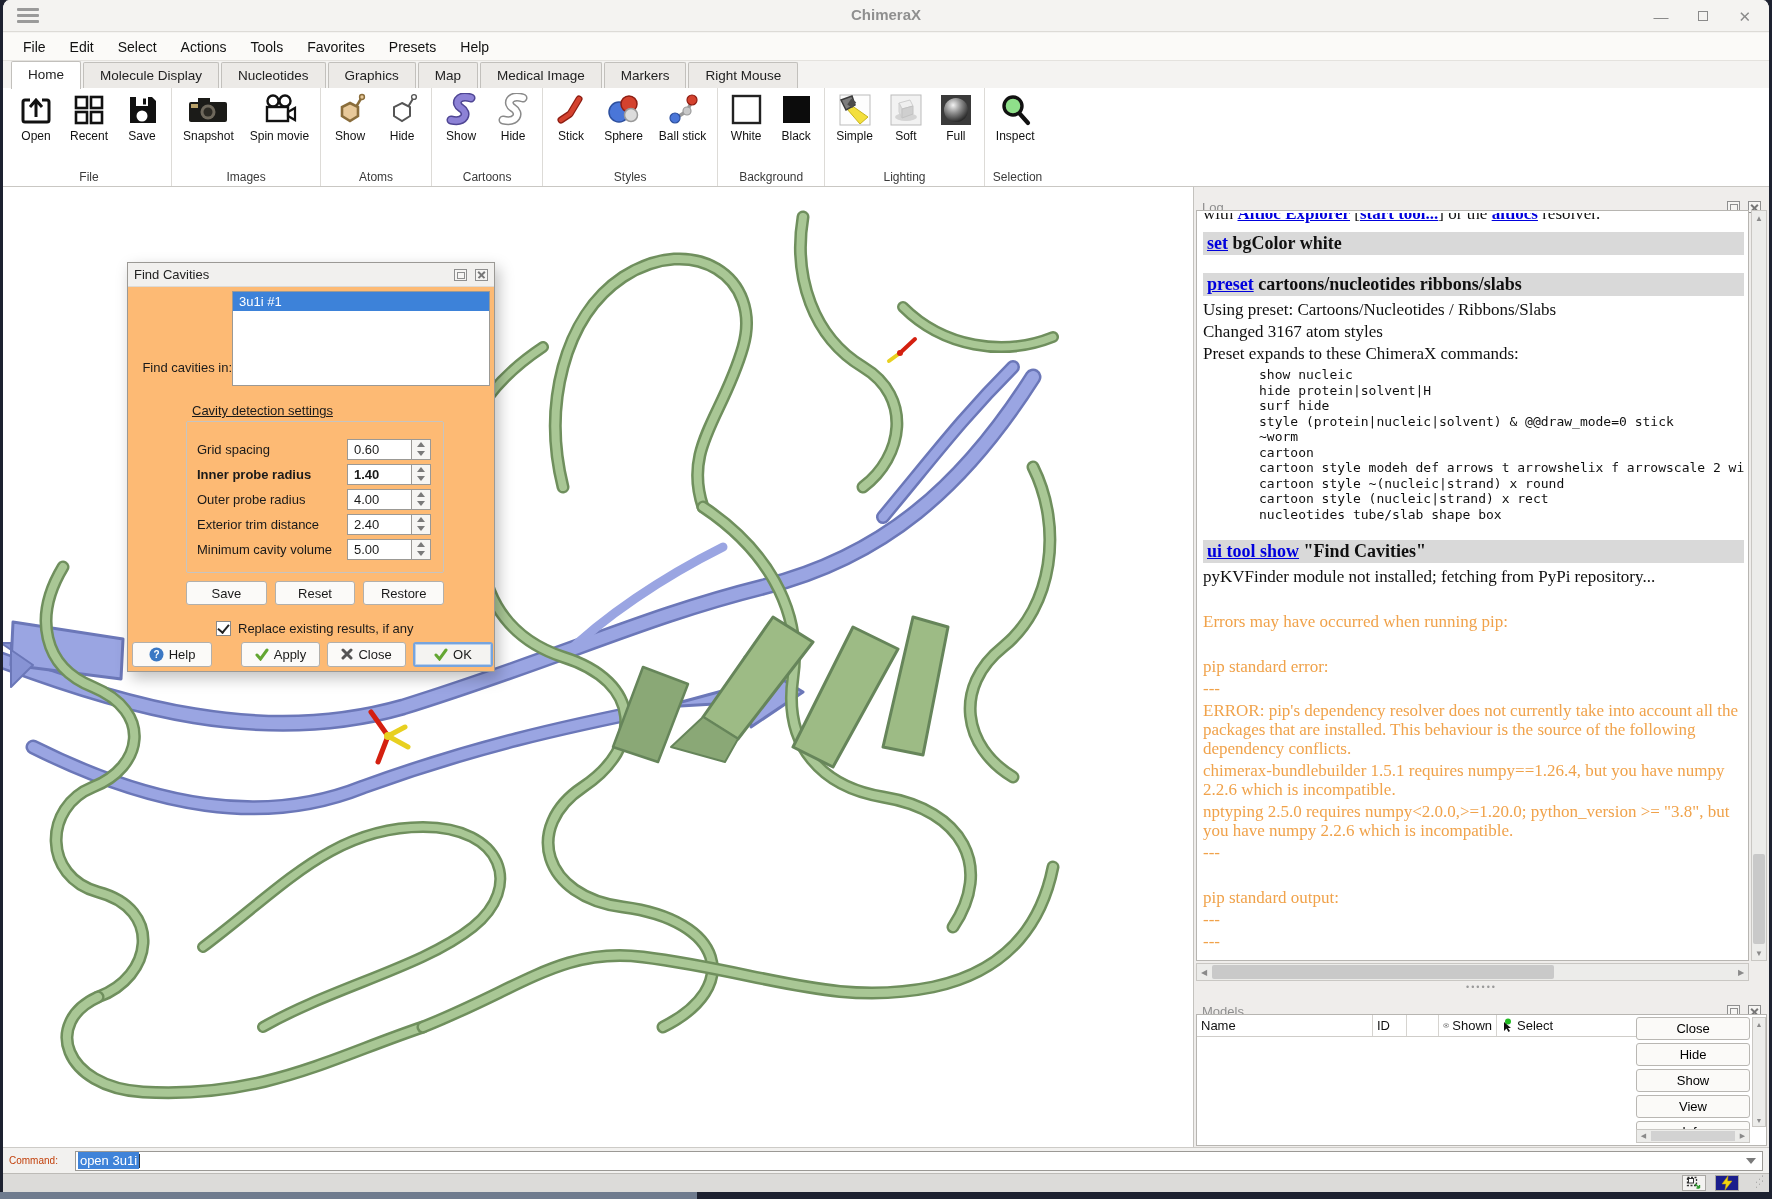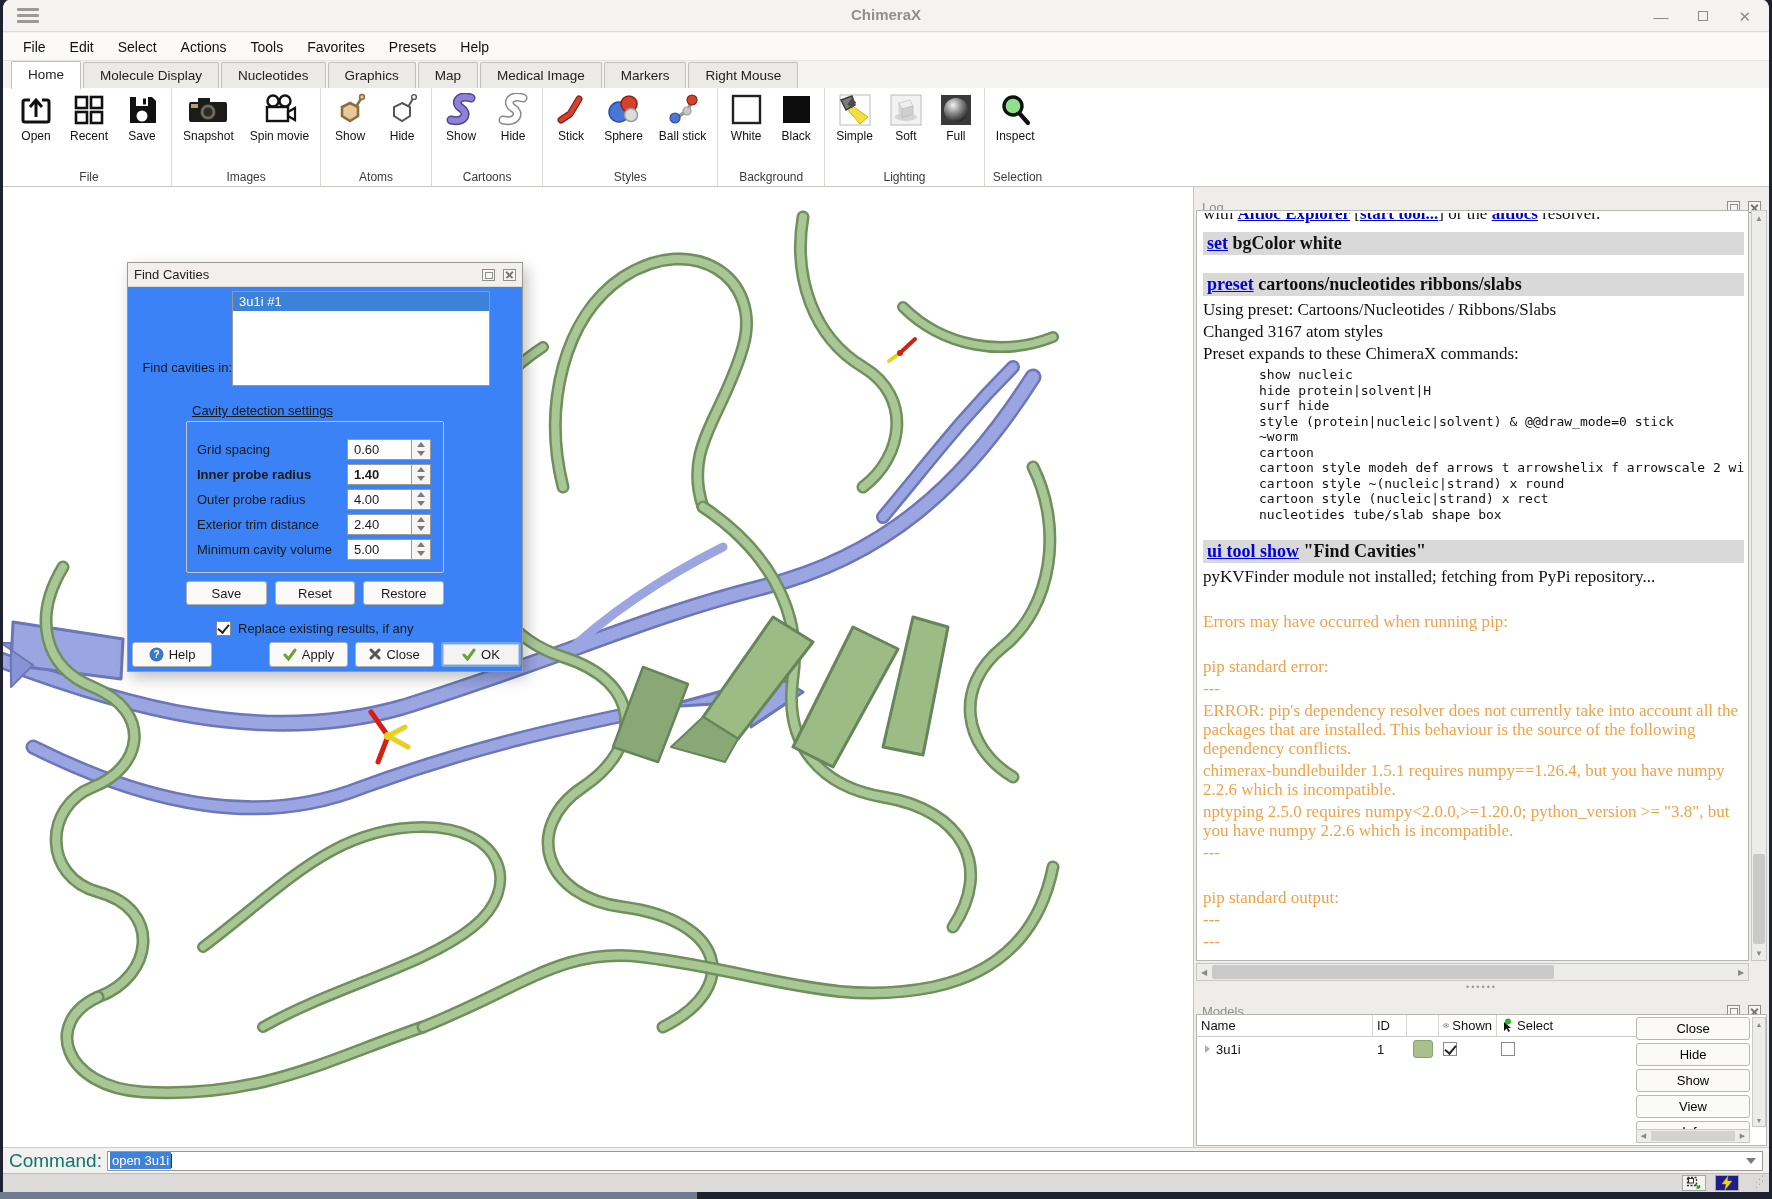--- a/index.html
+++ b/index.html
@@ -83,21 +83,21 @@
   .mbtn{height:23px;background:#fbfaf8;border:1px solid #b9b7b3;border-radius:3px;font-size:13px;display:flex;align-items:center;justify-content:center;cursor:pointer;}
   .mbtn.clipped{height:12px;overflow:hidden;align-items:flex-start;line-height:20px;}
   .m-vscroll{position:absolute;right:0;top:2px;bottom:18px;width:14px;background:#ececea;border:1px solid #c9c7c3;}
   .m-vscroll .arr{position:absolute;left:0;right:0;height:12px;display:flex;align-items:center;justify-content:center;color:#8a8a8a;font-size:7px;}
   .m-vscroll .arr.up{top:0;}.m-vscroll .arr.down{bottom:0;}
   .m-hscroll{position:absolute;right:16px;bottom:2px;width:114px;height:14px;background:#ececea;border:1px solid #c9c7c3;}
   .m-hscroll .arr{position:absolute;top:0;bottom:0;width:13px;display:flex;align-items:center;justify-content:center;color:#8a8a8a;font-size:7px;}
   .m-hscroll .arr.left{left:0;}.m-hscroll .arr.right{right:0;}
   .m-hscroll .thumb{position:absolute;left:14px;right:14px;top:1px;bottom:1px;background:#d2d2d2;}
   
-  .dialog{position:absolute;left:124px;top:262px;width:396px;height:410px;background:#3b82f6;border:1px solid #9b9995;
+  .dialog{position:absolute;left:124px;top:262px;width:368px;height:410px;background:#fdba74;border:1px solid #9b9995;
     box-shadow:4px 6px 14px rgba(0,0,0,.25);font-size:13px;color:#1a1a1a;z-index:10;}
   .dlg-title{height:24px;border-bottom:1px solid #dcdad6;display:flex;align-items:center;padding:0 6px;background:#f1f0ee;}
   .dlg-title .t{flex:1;font-size:13px;color:#222;}
   .dlg-label{position:absolute;left:12px;top:90px;width:92px;text-align:right;margin-top:7px;}
   .dlg-list{position:absolute;left:104px;top:28px;width:258px;height:95px;background:#fff;border:1px solid #9b9995;}
   .dlg-list .sel{background:#3d82d9;color:#fff;padding:2px 6px;font-size:13px;cursor:pointer;}
   .dlg-settings-title{position:absolute;left:64px;top:140px;text-decoration:underline;}
   .dlg-frame{position:absolute;left:58px;top:158px;width:258px;height:152px;border:1px solid #c6c4c0;border-radius:2px;}
   .srow{position:absolute;left:10px;right:10px;height:22px;display:flex;align-items:center;}
   .srow .lab{flex:1;}
@@ -112,21 +112,21 @@
   .dlg-check{position:absolute;left:88px;top:358px;display:flex;align-items:center;gap:7px;}
   .dlg-check .chk{width:15px;height:15px;}
   .dlg-footer{position:absolute;left:4px;right:1px;bottom:4px;height:26px;display:flex;align-items:center;}
   .fbtn{height:25px;background:#fbfaf8;border:1px solid #b2b0ac;border-radius:3px;display:flex;align-items:center;justify-content:center;gap:5px;cursor:pointer;padding:0 12px;font-size:13px;}
   .fbtn.help{width:80px;margin-right:auto;}
   .fbtn.apply{width:79px;margin-right:7px;}
   .fbtn.closeb{width:79px;margin-right:7px;}
   .fbtn.okb{width:80px;border:2px solid #77a4dd;box-shadow:0 0 0 1px #b9d0ec inset;background:#f4f3f1;}
   
   .cmdbar{position:absolute;left:0;top:1147px;right:0;height:26px;background:#f2f1ef;border-top:1px solid #cdcbc7;display:flex;align-items:center;padding:0 6px;}
-  .cmdbar .lab{font-size:19px;margin-right:5px;color:#0f766e;}
+  .cmdbar .lab{font-size:10px;margin-right:17px;color:#c2410c;}
   .cmd-input{flex:1;height:20px;background:#fff;border:1px solid #9b9995;display:flex;align-items:center;padding:0 2px;position:relative;}
   .cmd-sel{background:#3f83d9;color:#fff;font-size:13px;padding:1px 2px;}
   .cmd-caret{width:1px;height:14px;background:#333;}
   .cmd-drop{position:absolute;right:2px;top:0;bottom:0;width:18px;display:flex;align-items:center;justify-content:center;cursor:pointer;}
   .tri-dn2{width:0;height:0;border-left:5px solid transparent;border-right:5px solid transparent;border-top:6px solid #7a7a7a;}
   .statusbar{position:absolute;left:0;top:1173px;right:0;height:19px;background:#dcdbd9;border-top:1px solid #bdbbb7;}
   .status-icons{position:absolute;right:30px;top:1px;display:flex;gap:9px;}
   .sic{width:24px;height:16px;border:1px solid #a9a7a3;background:#f4f3f1;display:flex;align-items:center;justify-content:center;cursor:pointer;}
   .grip{position:absolute;right:4px;top:3px;color:#9a9a9a;font-size:9px;letter-spacing:1px;line-height:5px;}
   .bottomstrip{position:absolute;left:0;top:1192px;height:7px;width:1772px;}
@@ -527,36 +527,20 @@
               <span>Shown</span>
             </div>
             <div class="c-select" style="border-right:none;">
               <svg width="13" height="15" viewBox="0 0 13 15" style="margin-right:3px;">
                 <circle cx="7" cy="3.5" r="3" fill="#22bb22"></circle>
                 <path d="M3 4 L3 13 L5.5 10.5 L7.5 14 L9 13 L7 10 L10 10 Z" fill="#111"></path>
               </svg>
               <span>Select</span>
             </div>
           </div>
-          <div class="mtr">
-            <div class="c-name">
-                <span class="expander"></span>
-                <span>3u1i</span>
-              </div>
-            <div class="c-id">1</div>
-            <div class="c-color">
-                <span class="swatch"></span>
-              </div>
-            <div class="c-shown">
-                <span class="chk checked"></span>
-              </div>
-            <div class="c-select">
-                <span class="chk"></span>
-              </div>
-          </div>
         </div>
         <div class="mbuttons">
           <div class="mbtn">Close</div>
           <div class="mbtn">Hide</div>
           <div class="mbtn">Show</div>
           <div class="mbtn">View</div>
           <div class="mbtn clipped">Info</div>
         </div>
         <div class="m-vscroll">
           <div class="arr up">▲</div>

